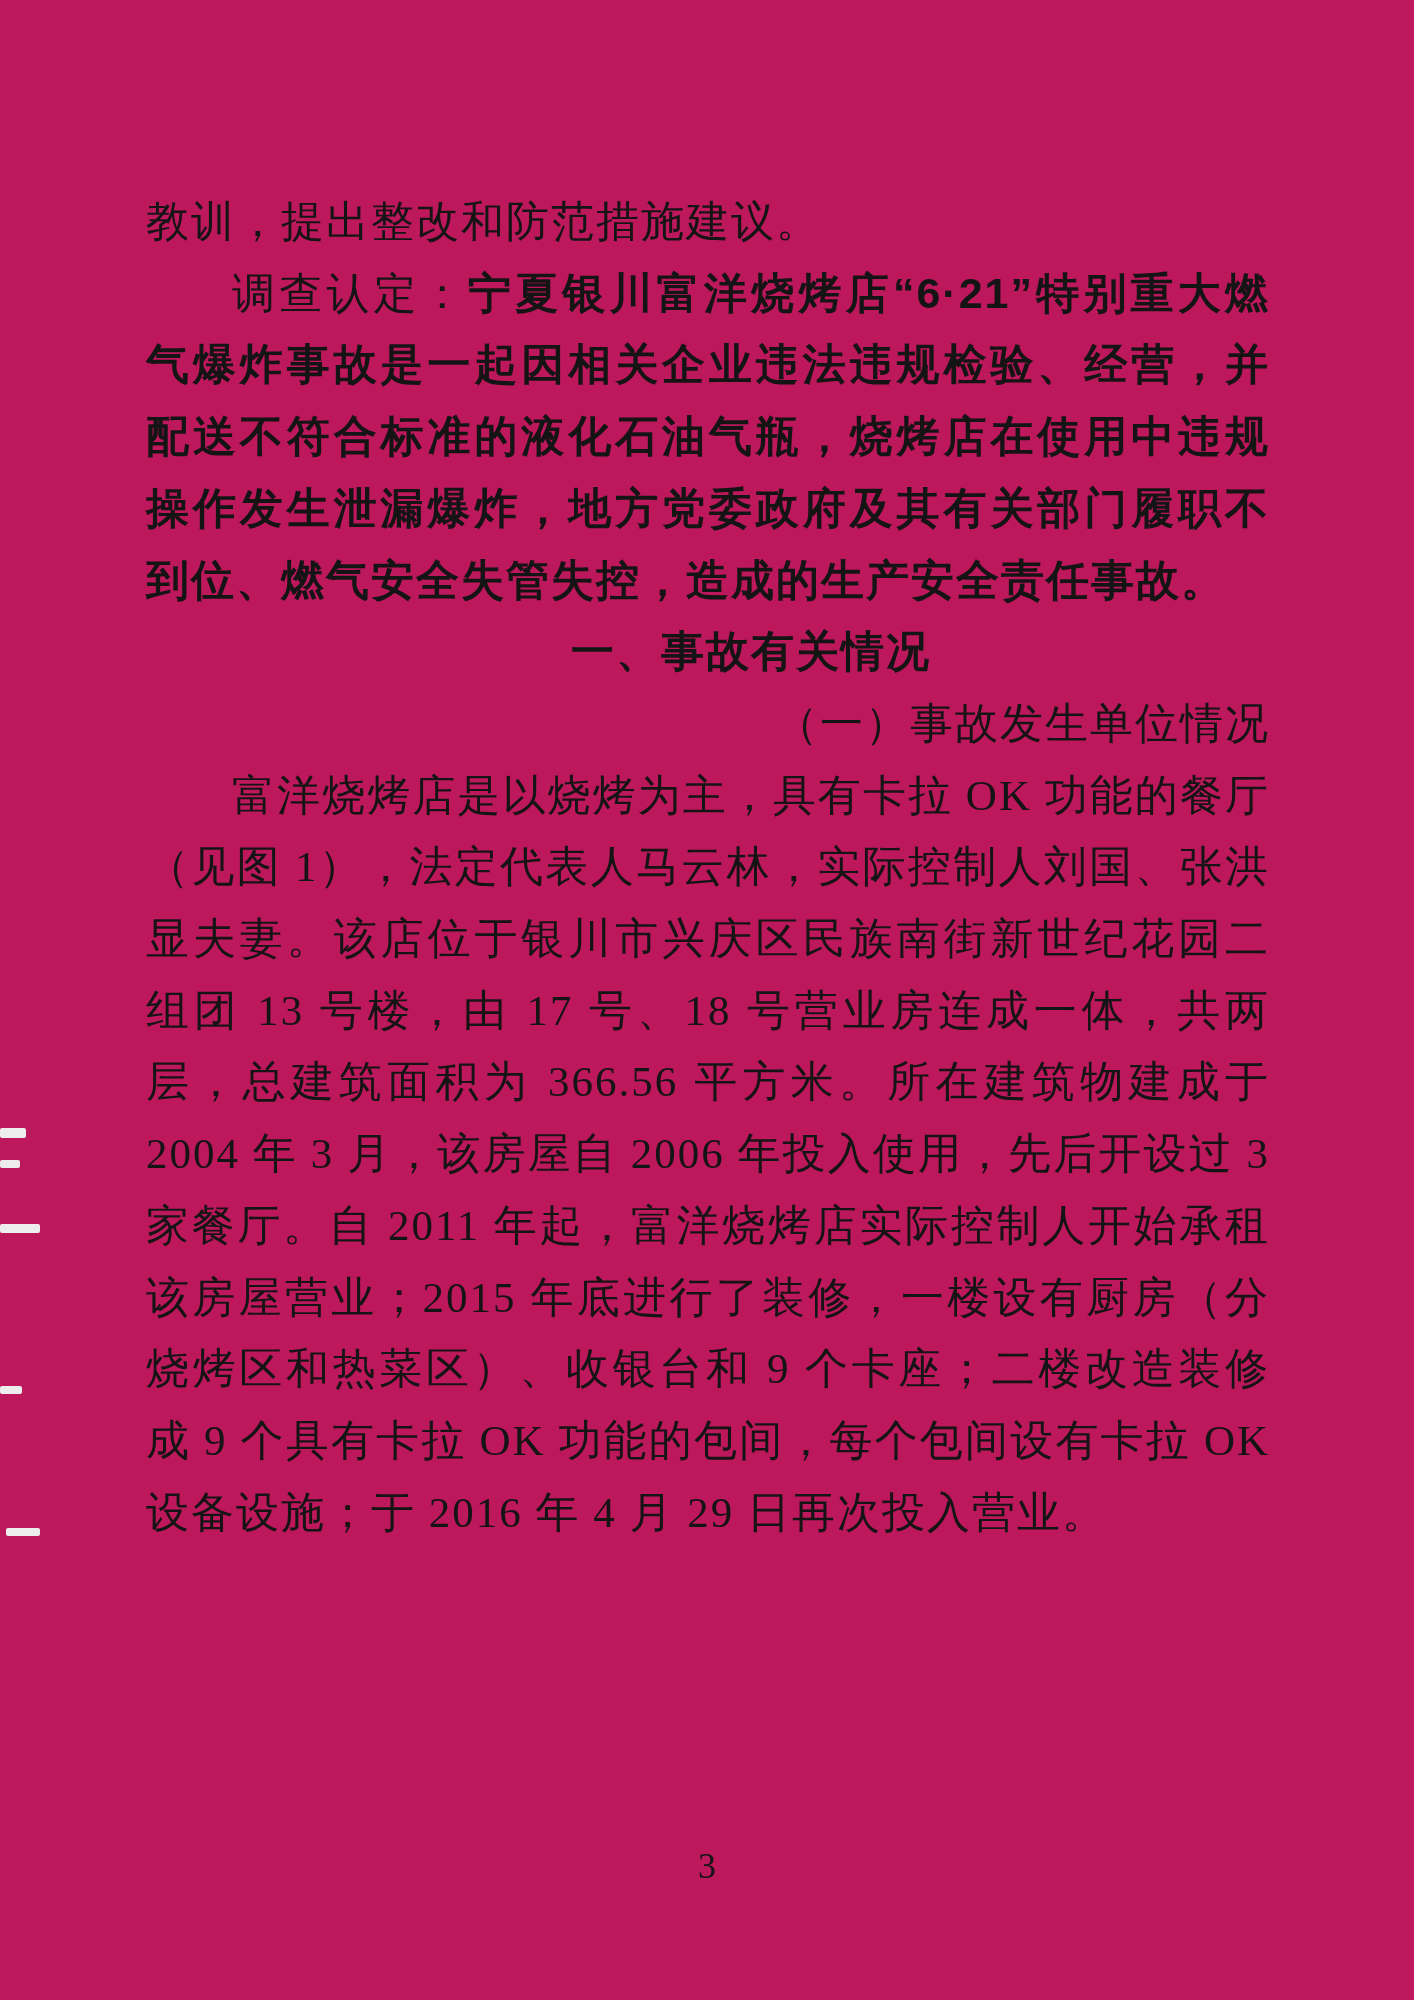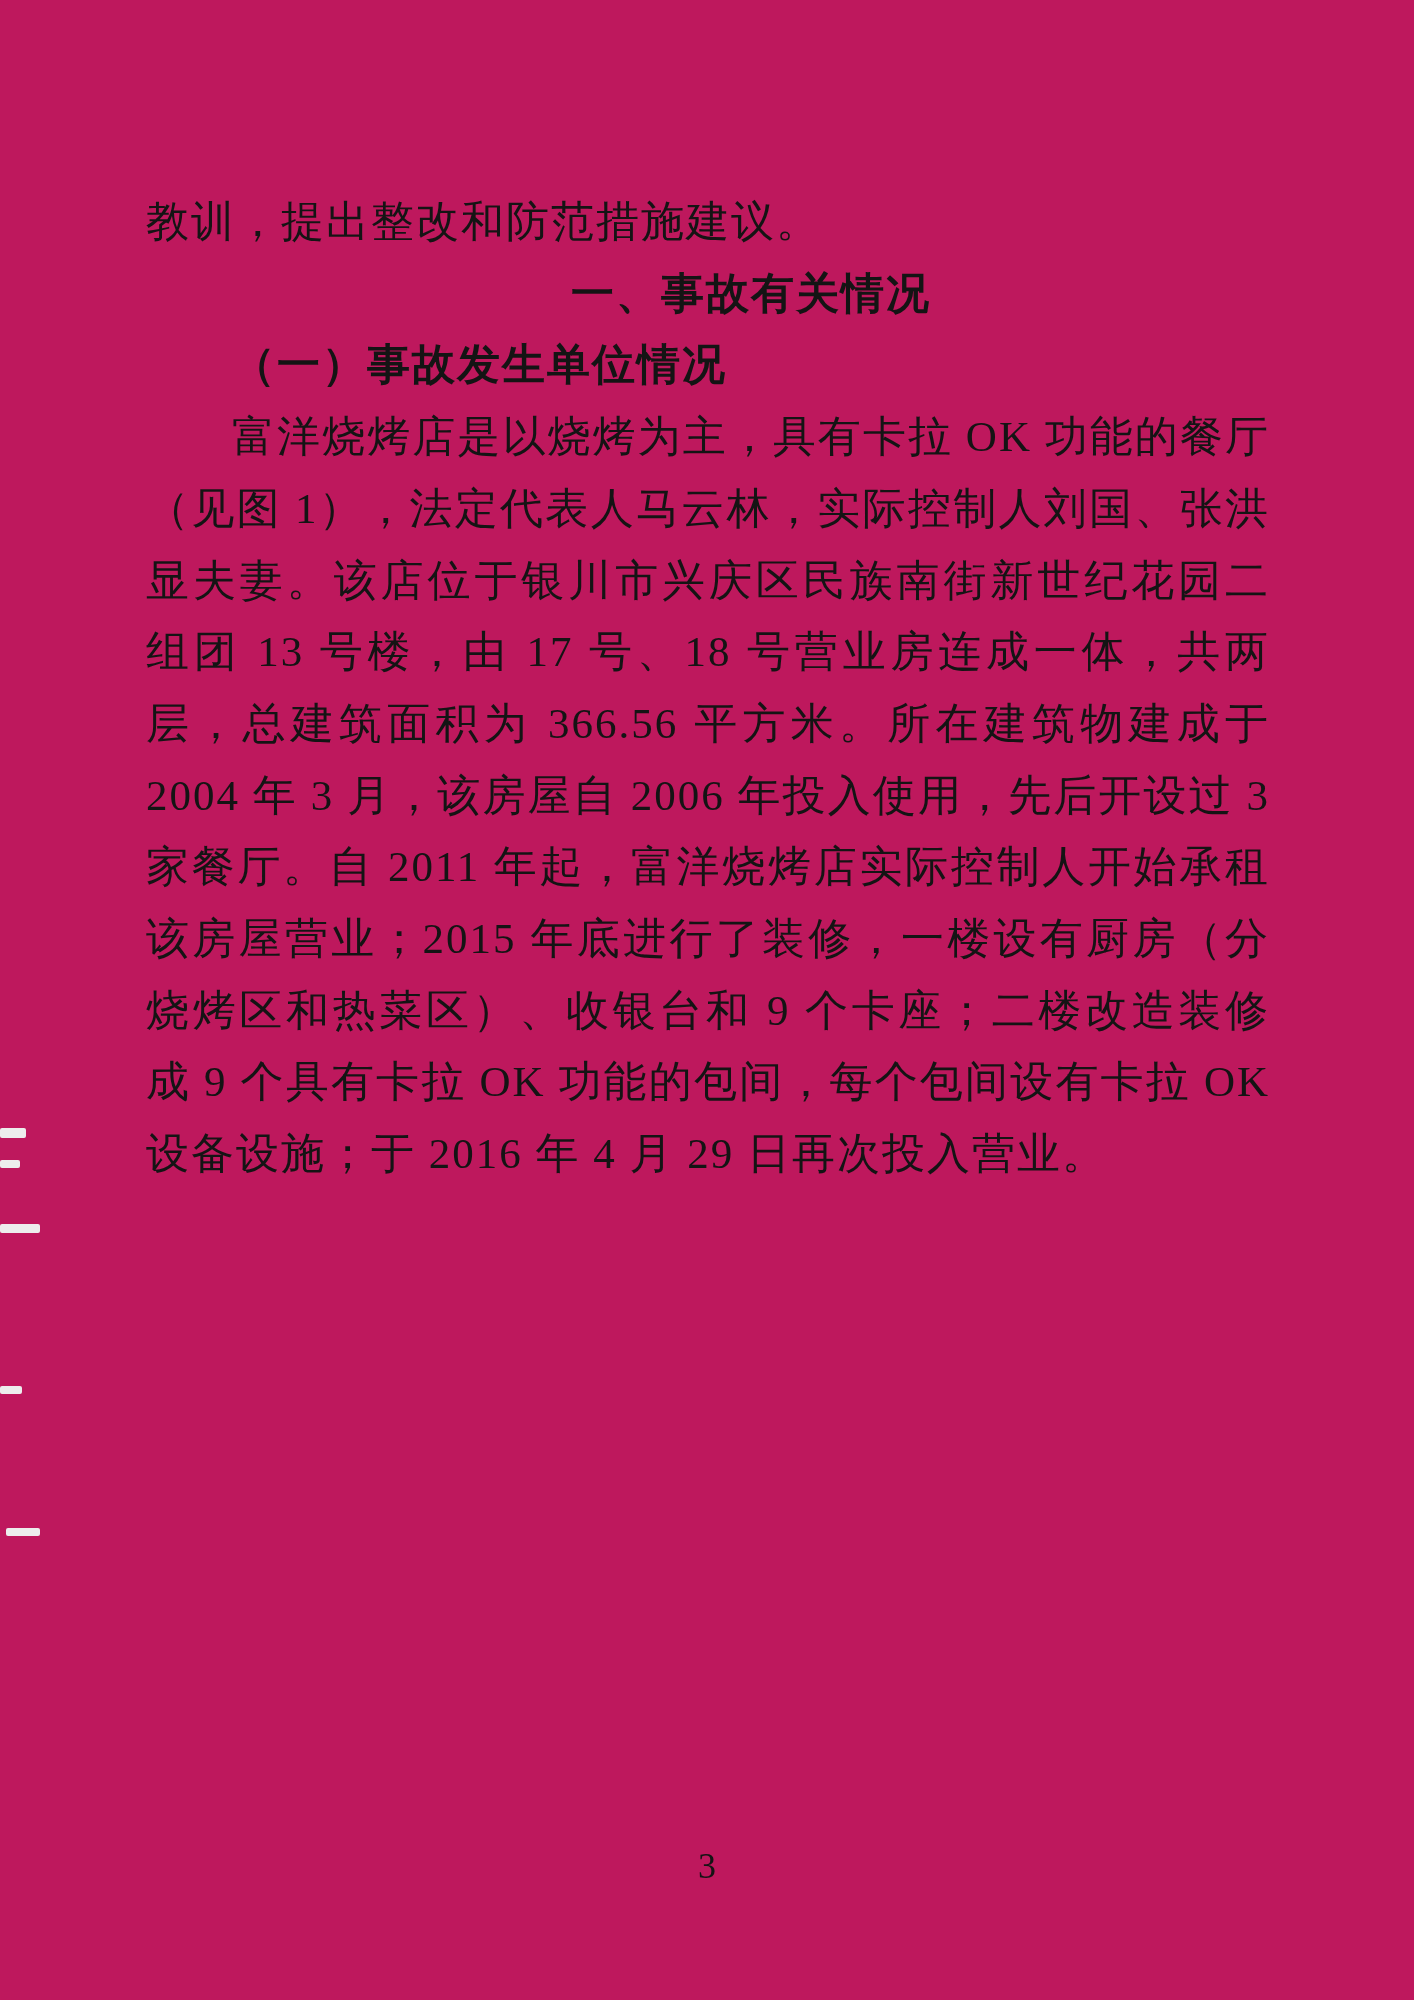--- a/index.html
+++ b/index.html
@@ -50,22 +50,22 @@
     font-weight: 700;
     text-align: center;
     letter-spacing: 2px;
   }
   .heading-2 {
     margin: 0;
     font-size: 43px;
     line-height: 71.7px;
     text-indent: 2em;
     font-family: "Liberation Serif", "DejaVu Serif", serif;
-    font-weight: 700;
-    text-align: left;
+    font-weight: 400;
+    text-align: right;
     letter-spacing: 2px;
   }
   .page-number {
     position: absolute;
     left: 0;
     top: 1842px;
     width: 100%;
     text-align: center;
     font-size: 36px;
     line-height: 48px;
@@ -92,20 +92,21 @@
   <div class="artifact a1"></div>
   <div class="artifact a2"></div>
   <div class="artifact a3"></div>
   <div class="artifact a4"></div>
   <div class="artifact a5"></div>
 
   <div class="content">
 
     <p class="para">教训，提出整改和防范措施建议。</p>
 
+    <p class="para indent"><span class="lead-in">调查认定：</span><span class="bold-sans">宁夏银川富洋烧烤店“6·21”特别重大燃气爆炸事故是一起因相关企业违法违规检验、经营，并配送不符合标准的液化石油气瓶，烧烤店在使用中违规操作发生泄漏爆炸，地方党委政府及其有关部门履职不到位、燃气安全失管失控，造成的生产安全责任事故。</span></p>
 
     <p class="heading-1">一、事故有关情况</p>
 
     <p class="heading-2">（一）事故发生单位情况</p>
 
     <p class="para indent">富洋烧烤店是以烧烤为主，具有卡拉 OK 功能的餐厅（见图 1），法定代表人马云林，实际控制人刘国、张洪显夫妻。该店位于银川市兴庆区民族南街新世纪花园二组团 13 号楼，由 17 号、18 号营业房连成一体，共两层，总建筑面积为 366.56 平方米。所在建筑物建成于 2004 年 3 月，该房屋自 2006 年投入使用，先后开设过 3 家餐厅。自 2011 年起，富洋烧烤店实际控制人开始承租该房屋营业；2015 年底进行了装修，一楼设有厨房（分烧烤区和热菜区）、收银台和 9 个卡座；二楼改造装修成 9 个具有卡拉 OK 功能的包间，每个包间设有卡拉 OK 设备设施；于 2016 年 4 月 29 日再次投入营业。</p>
 
   </div>
 
   <div class="page-number">3</div>

